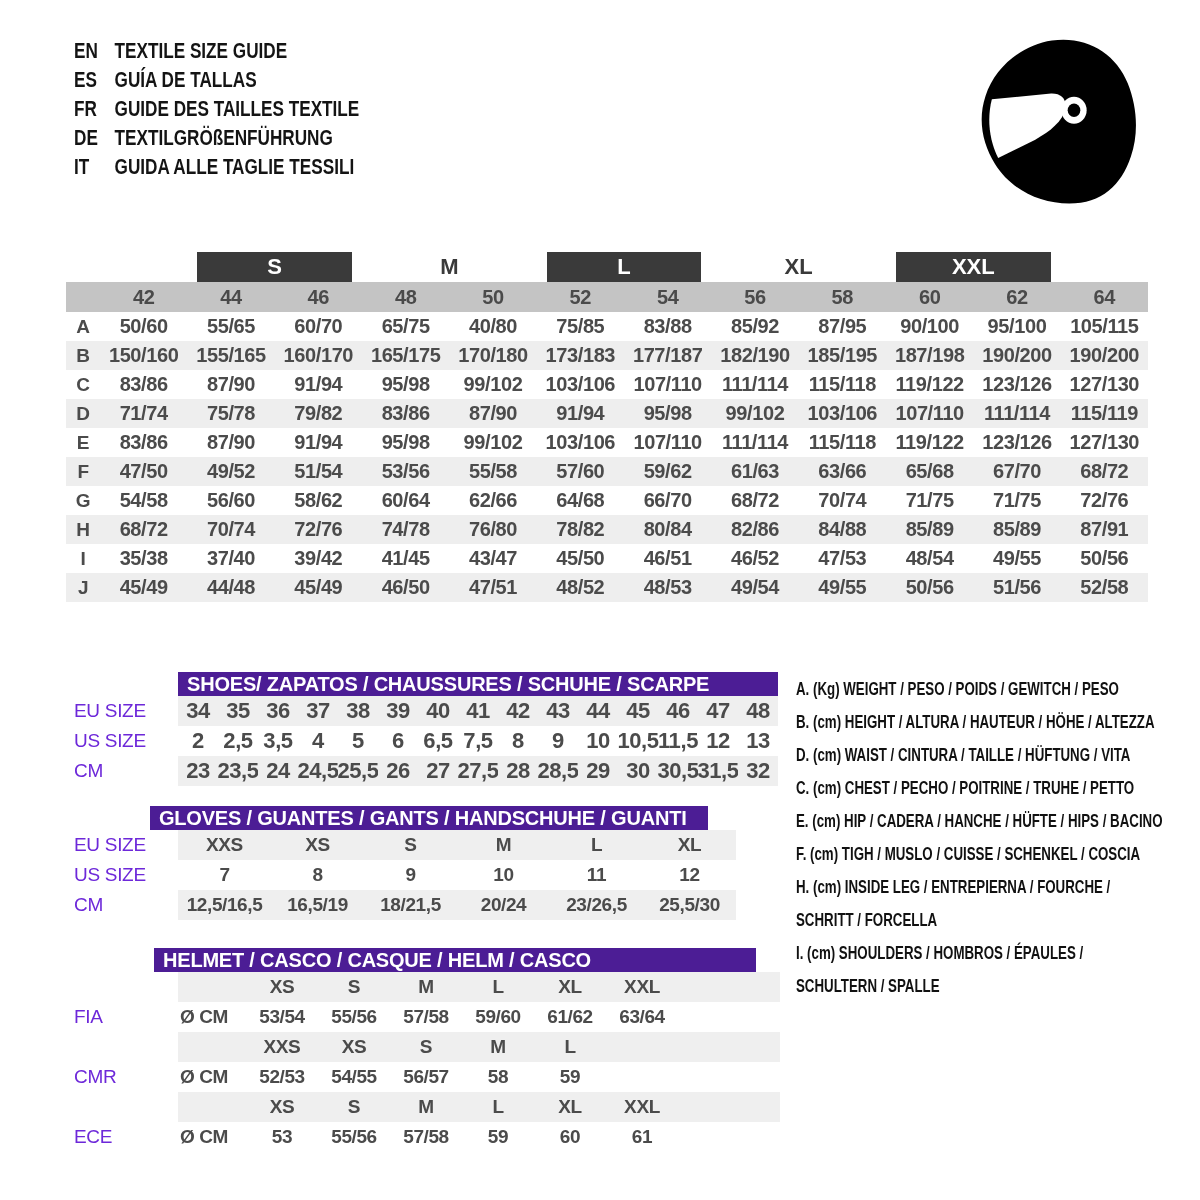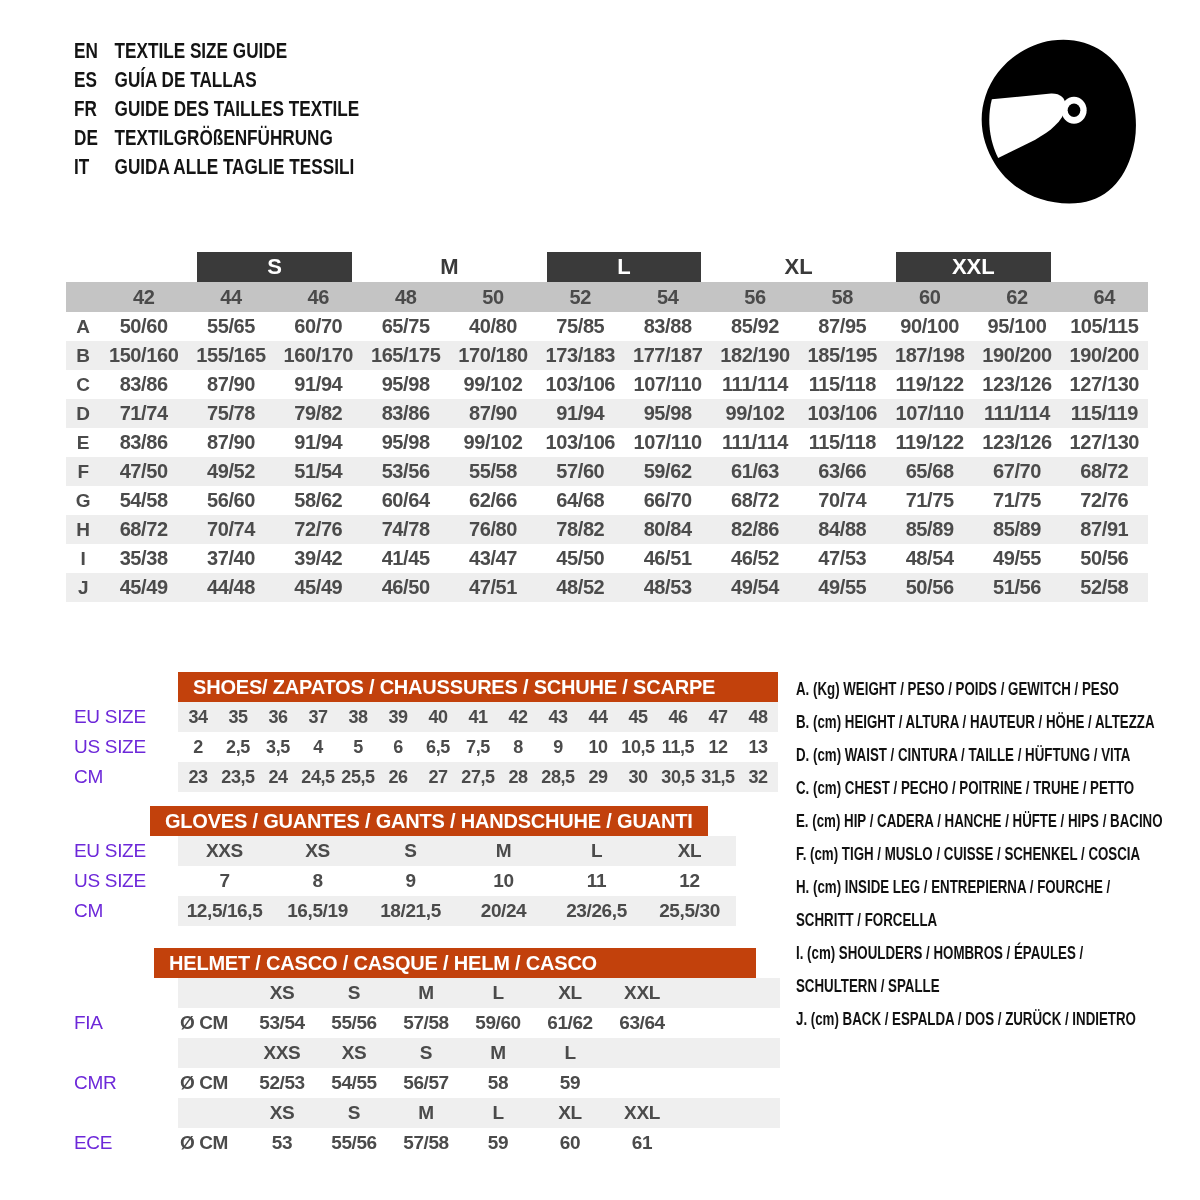--- a/index.html
+++ b/index.html
@@ -24,31 +24,31 @@
   .grp-plain{color:#3a3a3a}
   .size-number-row{height:30px;background:#c4c4c4}
   .cell{display:flex;align-items:center;justify-content:center;font-weight:bold;font-size:20px;color:#4b4b4b;letter-spacing:-.4px;white-space:nowrap}
   .num{color:#4a4a4a}
   .trow{height:29px}
   .trow.alt{background:#eeeeee}
   .letter{font-size:19px}
 
   
   .block{position:absolute;left:66px}
-  .block-bar{height:30px;background:#c2410c;color:#fff;display:flex;align-items:center;padding-left:15px;font-weight:bold;font-size:20px;letter-spacing:-.2px;white-space:nowrap}
+  .block-bar{height:24px;background:#4c1d95;color:#fff;display:flex;align-items:center;padding-left:9px;font-weight:bold;font-size:20px;letter-spacing:-.2px;white-space:nowrap}
   .srow{display:grid;height:30px;align-items:stretch}
   .slabel{display:flex;align-items:center;font-weight:normal;font-size:19px;color:#6d28d9;padding-left:8px;letter-spacing:-.3px;white-space:nowrap}
   .scell{display:flex;align-items:center;justify-content:center;font-weight:bold;font-size:19px;color:#4b4b4b;letter-spacing:-.4px;white-space:nowrap}
   .band{background:#efefef}
   .unit{justify-content:flex-start;padding-left:2px}
 
   #shoesBlock{top:672px;width:712px}
   #shoesBlock .block-bar{margin-left:112px;width:600px}
   #shoesBlock .srow{grid-template-columns:112px repeat(15,40px)}
-  #shoesBlock .scell{font-size:18px}
+  #shoesBlock .scell{font-size:22px}
 
   #glovesBlock{top:806px;width:670px}
   #glovesBlock .block-bar{margin-left:84px;width:558px}
   #glovesBlock .srow{grid-template-columns:112px repeat(6,93px)}
 
   #helmetBlock{top:948px;width:714px}
   #helmetBlock .block-bar{margin-left:88px;width:602px}
   #helmetBlock .srow{grid-template-columns:112px 68px repeat(6,72px) 1fr}
 
   
@@ -455,18 +455,15 @@
         <div class="legend-line">F. (cm) TIGH / MUSLO / CUISSE / SCHENKEL / COSCIA</div>
       </div>
       <div class="legend-entry">
         <div class="legend-line">H. (cm) INSIDE LEG / ENTREPIERNA / FOURCHE /</div>
         <div class="legend-line">SCHRITT / FORCELLA</div>
       </div>
       <div class="legend-entry">
         <div class="legend-line">I.  (cm) SHOULDERS / HOMBROS / ÉPAULES /</div>
         <div class="legend-line">SCHULTERN / SPALLE</div>
       </div>
-      <div class="legend-entry">
-        <div class="legend-line">J. (cm) BACK / ESPALDA / DOS / ZURÜCK / INDIETRO</div>
-      </div>
     </aside>
 
 </div>
 
 </body></html>

